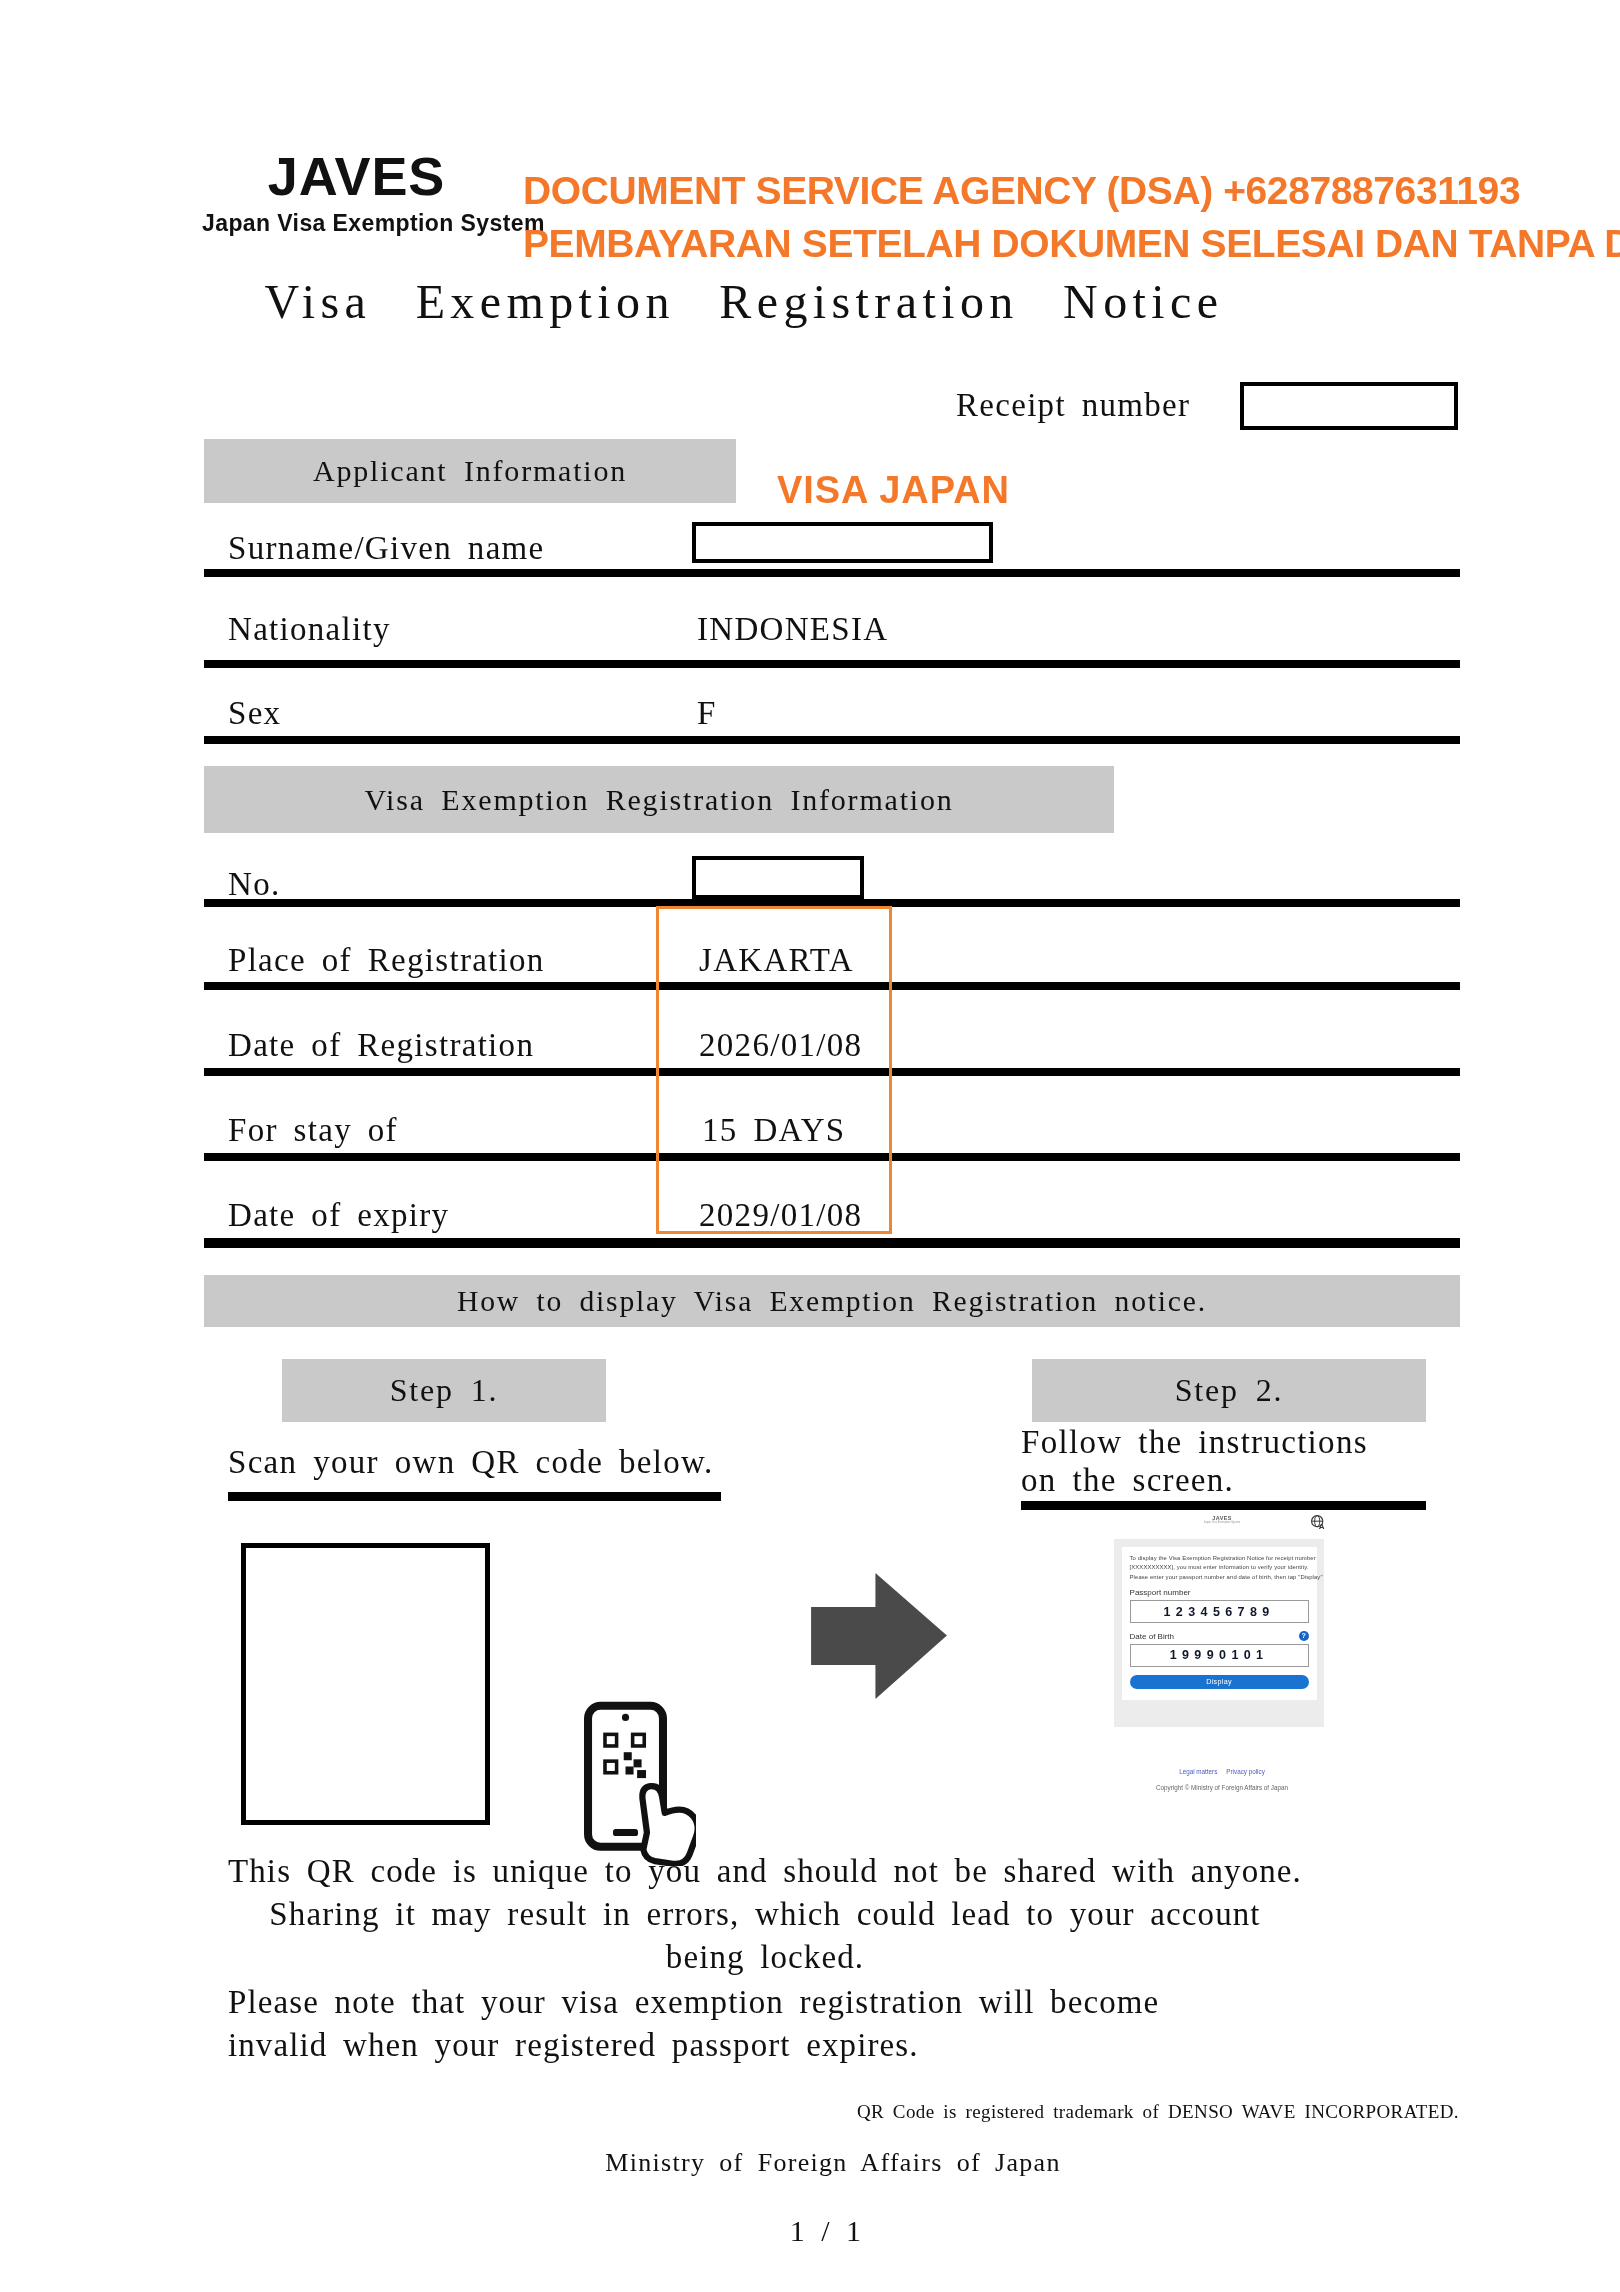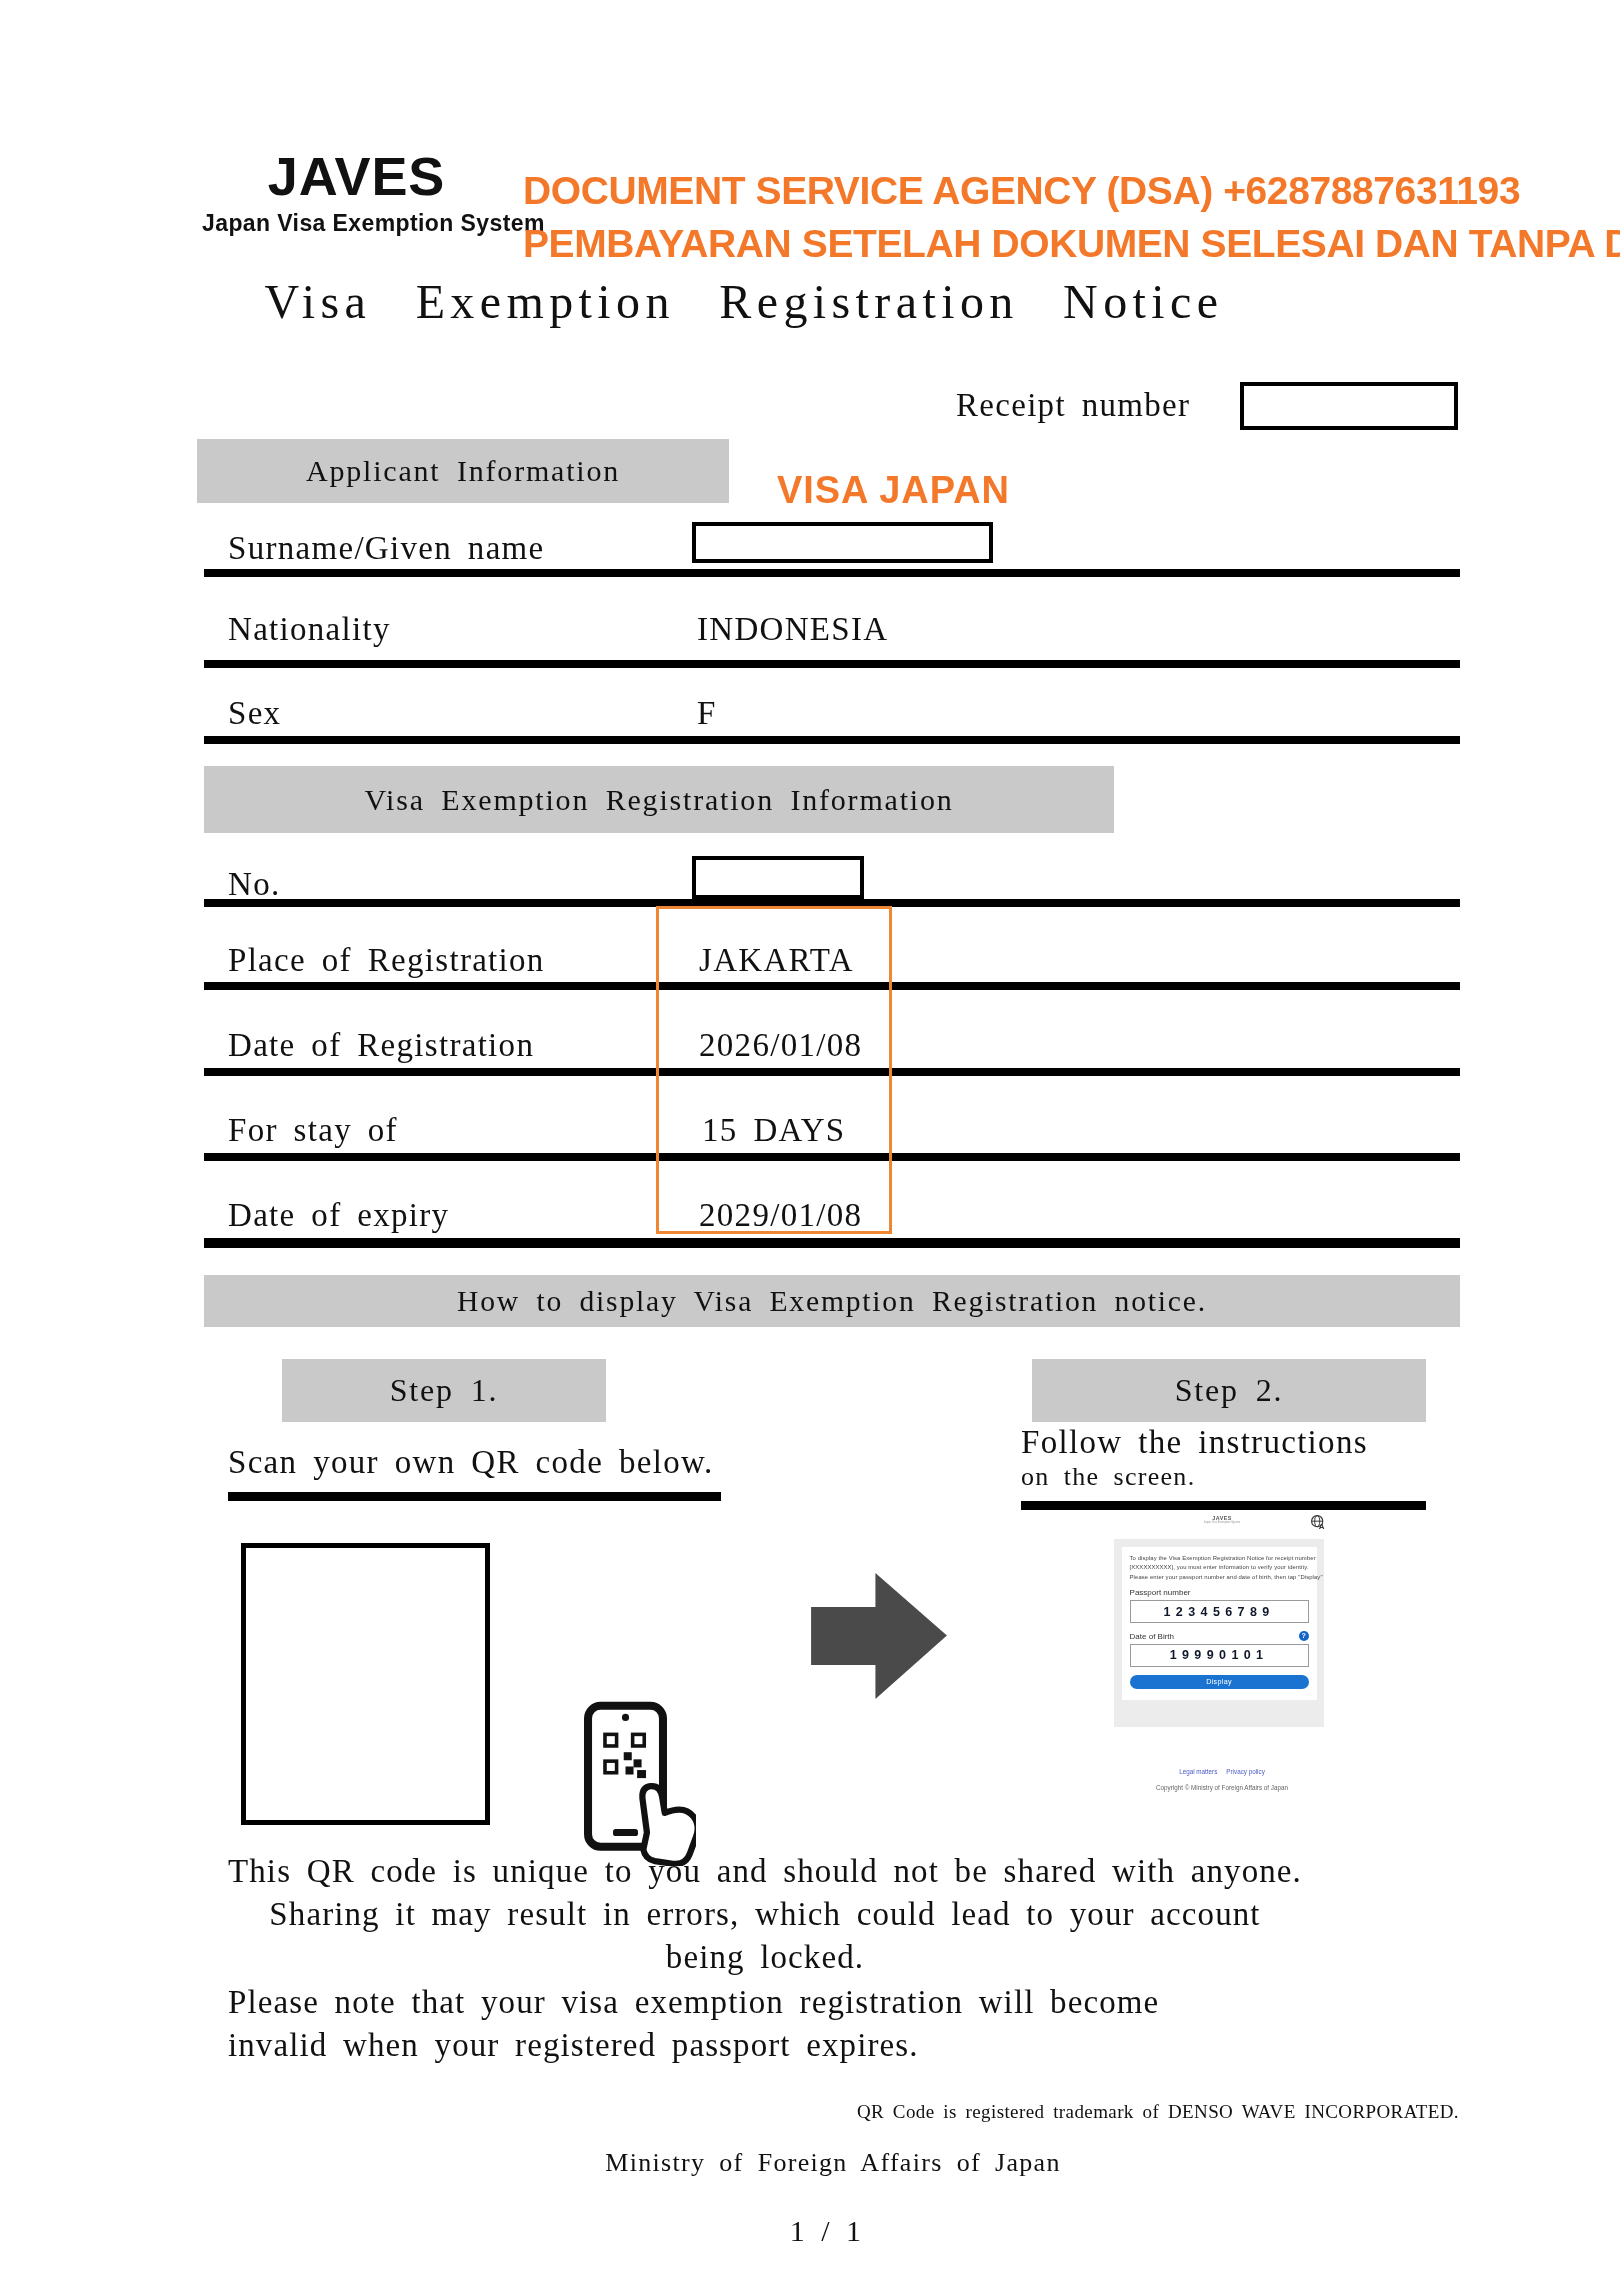--- a/index.html
+++ b/index.html
@@ -71,21 +71,21 @@
 <div class="abs agency" style="left:523px; top:164px;">
   <div>DOCUMENT SERVICE AGENCY (DSA) +6287887631193</div>
   <div>PEMBAYARAN SETELAH DOKUMEN SELESAI DAN TANPA DP</div>
 </div>
 
 <div class="abs doc-title" style="left:0; top:274px; width:1488px;">Visa Exemption Registration Notice</div>
 
 <div class="abs doc-text" style="left:956px; top:387px; font-size:33px;">Receipt number</div>
 <div class="abs field-box" style="left:1240px; top:382px; width:218px; height:48px; font-size:29px; text-align:center;"></div>
 
-<div class="abs graybar" style="left:197px; top:439px; width:532px; height:64px;">
+<div class="abs graybar" style="left:204px; top:439px; width:532px; height:64px;">
   <span>Applicant Information</span>
 </div>
 <div class="abs stamp" style="left:777px; top:469px;">VISA JAPAN</div>
 
 <div class="abs doc-text row-label" style="left:228px; top:530px;">Surname/Given name</div>
 <div class="abs field-box" style="left:692px; top:522px; width:301px; height:41px; font-size:27px; text-align:center;"></div>
 <div class="abs hline" style="left:204px; top:569px; width:1256px; height:8px;"></div>
 
 <div class="abs doc-text row-label" style="left:228px; top:611px;">Nationality</div>
 <div class="abs doc-text row-value" style="left:697px; top:611px;">INDONESIA</div>
@@ -129,21 +129,21 @@
   <span>Step 1.</span>
 </div>
 <div class="abs graybar" style="left:1032px; top:1359px; width:394px; height:63px; font-size:32px;">
   <span>Step 2.</span>
 </div>
 
 <div class="abs doc-text" style="left:228px; top:1444px; font-size:33px;">Scan your own QR code below.</div>
 <div class="abs underbar" style="left:228px; top:1492px; width:493px;"></div>
 
 <div class="abs doc-text" style="left:1021px; top:1424px; font-size:33px;">Follow the instructions</div>
-<div class="abs doc-text" style="left:1021px; top:1462px; font-size:26px;">on the screen.</div>
+<div class="abs doc-text" style="left:1021px; top:1462px; font-size:33px;">on the screen.</div>
 <div class="abs underbar" style="left:1021px; top:1501px; width:405px;"></div>
 
 <div class="abs" style="left:241px; top:1543px; width:249px; height:282px; border:5.4px solid #000; background:#fff;"></div>
 
 <svg class="abs" style="left:580px; top:1700px;" width="116" height="166" viewBox="0 0 130 185">
   <rect x="9" y="6" width="84" height="158" rx="14" fill="#fff" stroke="#111" stroke-width="9"></rect>
   <circle cx="51" cy="19" r="4" fill="#111"></circle>
   <rect x="37" y="144" width="28" height="8" rx="3" fill="#111"></rect>
   <g fill="#111">
     <rect x="26" y="36" width="17" height="17"></rect>

